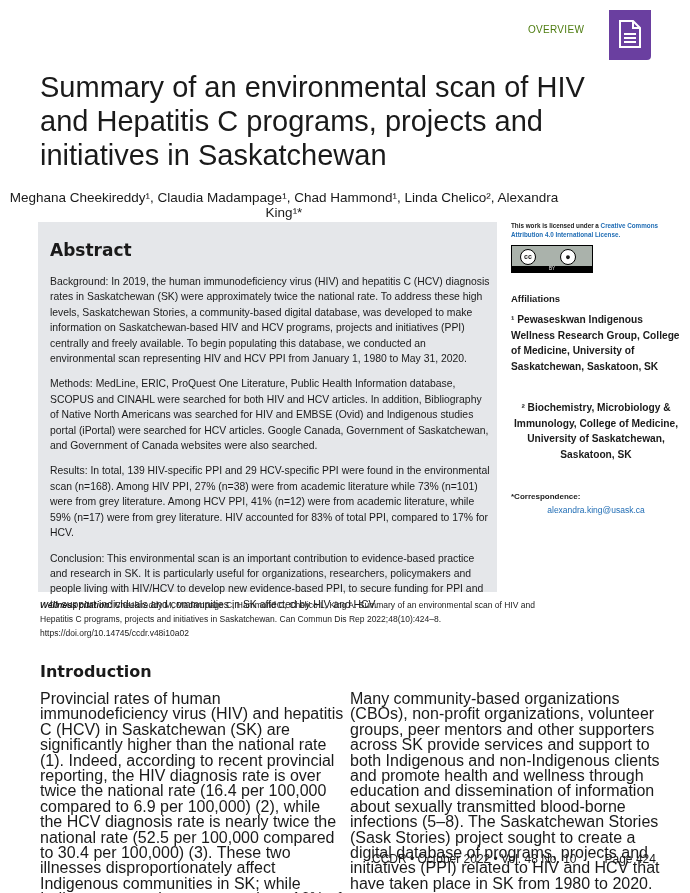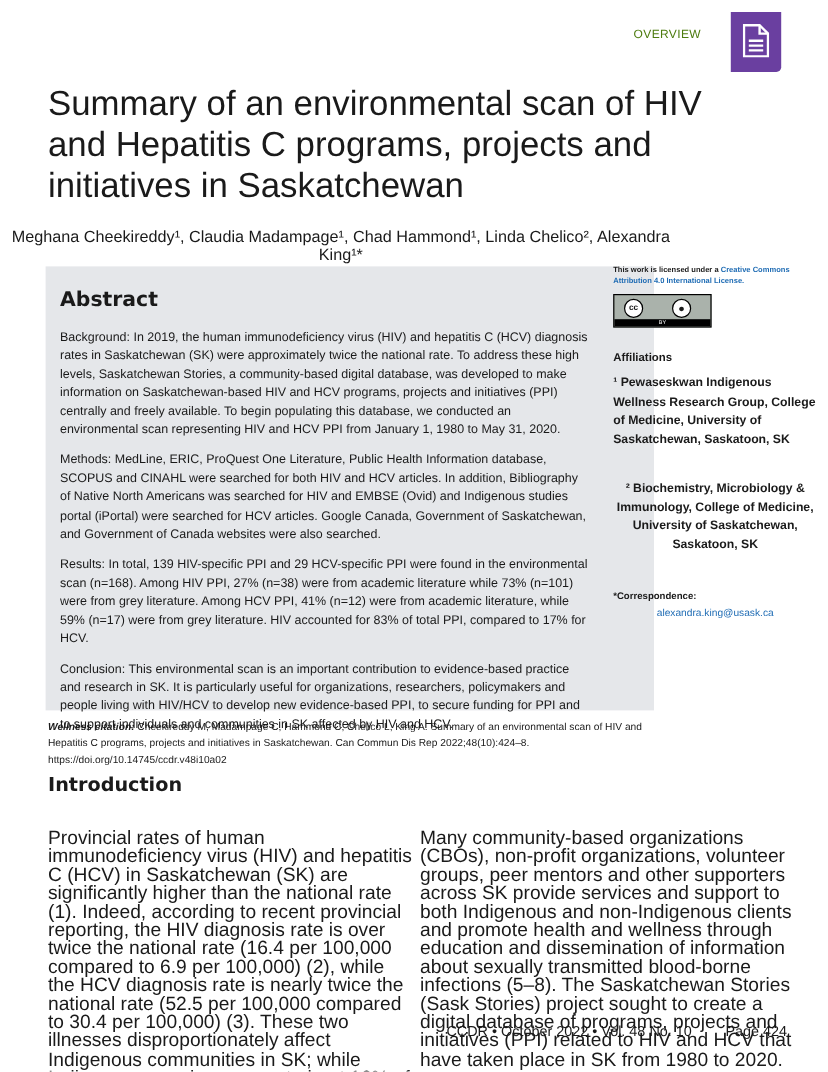--- a/index.html
+++ b/index.html
@@ -12,21 +12,21 @@
                      background: #6a3fa0; border-bottom-right-radius: 4px; }
     .overview-icon svg { position: absolute; left: 10px; top: 10px; }
 
     .title { position: absolute; top: 70px; left: 40px; width: 600px; margin: 0;
              font-size: 29px; line-height: 34px; font-weight: normal; color: #1a1a1a; }
 
     .authors { position: absolute; top: 190px; left: 0; width: 568px; text-align: center;
                font-size: 13.5px; color: #1a1a1a; }
 
     .abstract-box { position: absolute; top: 222px; left: 38px; width: 459px; height: 370px;
-                    background: #e5e7ea; padding-left: 48px; }
+                    background: #e5e7ea; }
     .abstract-title { position: absolute; top: 18px; left: 12px; font-size: 17px; font-weight: bold;
                       margin: 0; color: #1a1a1a; font-family: "DejaVu Sans", sans-serif; font-weight: 600; }
     .abstract-body { position: absolute; top: 52px; left: 12px; width: 440px; font-size: 10.4px;
                      line-height: 15.4px; color: #1a1a1a; }
     .abstract-body p { margin: 0 0 10px 0; }
 
     .citation { position: absolute; top: 598px; left: 40px; width: 495px; font-size: 8.5px;
                 line-height: 14px; color: #1a1a1a; }
     .citation em { font-weight: bold; }
 
@@ -42,21 +42,21 @@
                     background: #fff; border: 1.5px solid #000; font-size: 9px; font-weight: bold;
                     text-align: center; line-height: 14px; }
     .cc-badge .bar { position: absolute; left: 0; bottom: 0; width: 100%; height: 6px; background: #000;
                      color: #fff; font-size: 4.5px; text-align: center; line-height: 6px; }
     .sidebar-heading { margin-top: 20px; font-size: 9.5px; font-weight: bold; color: #1a1a1a; }
     .affil { margin-top: 8px; font-size: 10.2px; line-height: 15.5px; color: #1a1a1a; font-weight: bold; }
     .affil + .affil { margin-top: 26px; text-align: center; }
     .corr-label { margin-top: 30px; font-size: 8px; font-weight: bold; }
     .corr-email { margin-top: 4px; font-size: 8.5px; color: #1f6cb4; }
 
-    .intro-title { position: absolute; top: 644px; left: 40px; margin: 0; font-size: 16px;
+    .intro-title { position: absolute; top: 662px; left: 40px; margin: 0; font-size: 16px;
                    font-family: "DejaVu Sans", sans-serif; font-weight: 600; color: #1a1a1a; }
     .col { position: absolute; font-size: 16px; line-height: 15.4px; color: #1a1a1a; }
     .col-left { top: 691px; left: 40px; width: 305px; }
     .col-right { top: 691px; left: 350px; width: 325px; }
     .col p { margin: 0; }
 
     .footer { position: absolute; top: 852px; left: 372px; font-size: 12px; color: #1a1a1a; }
     .footer .page { margin-left: 28px; }
   </style>
 </head>

